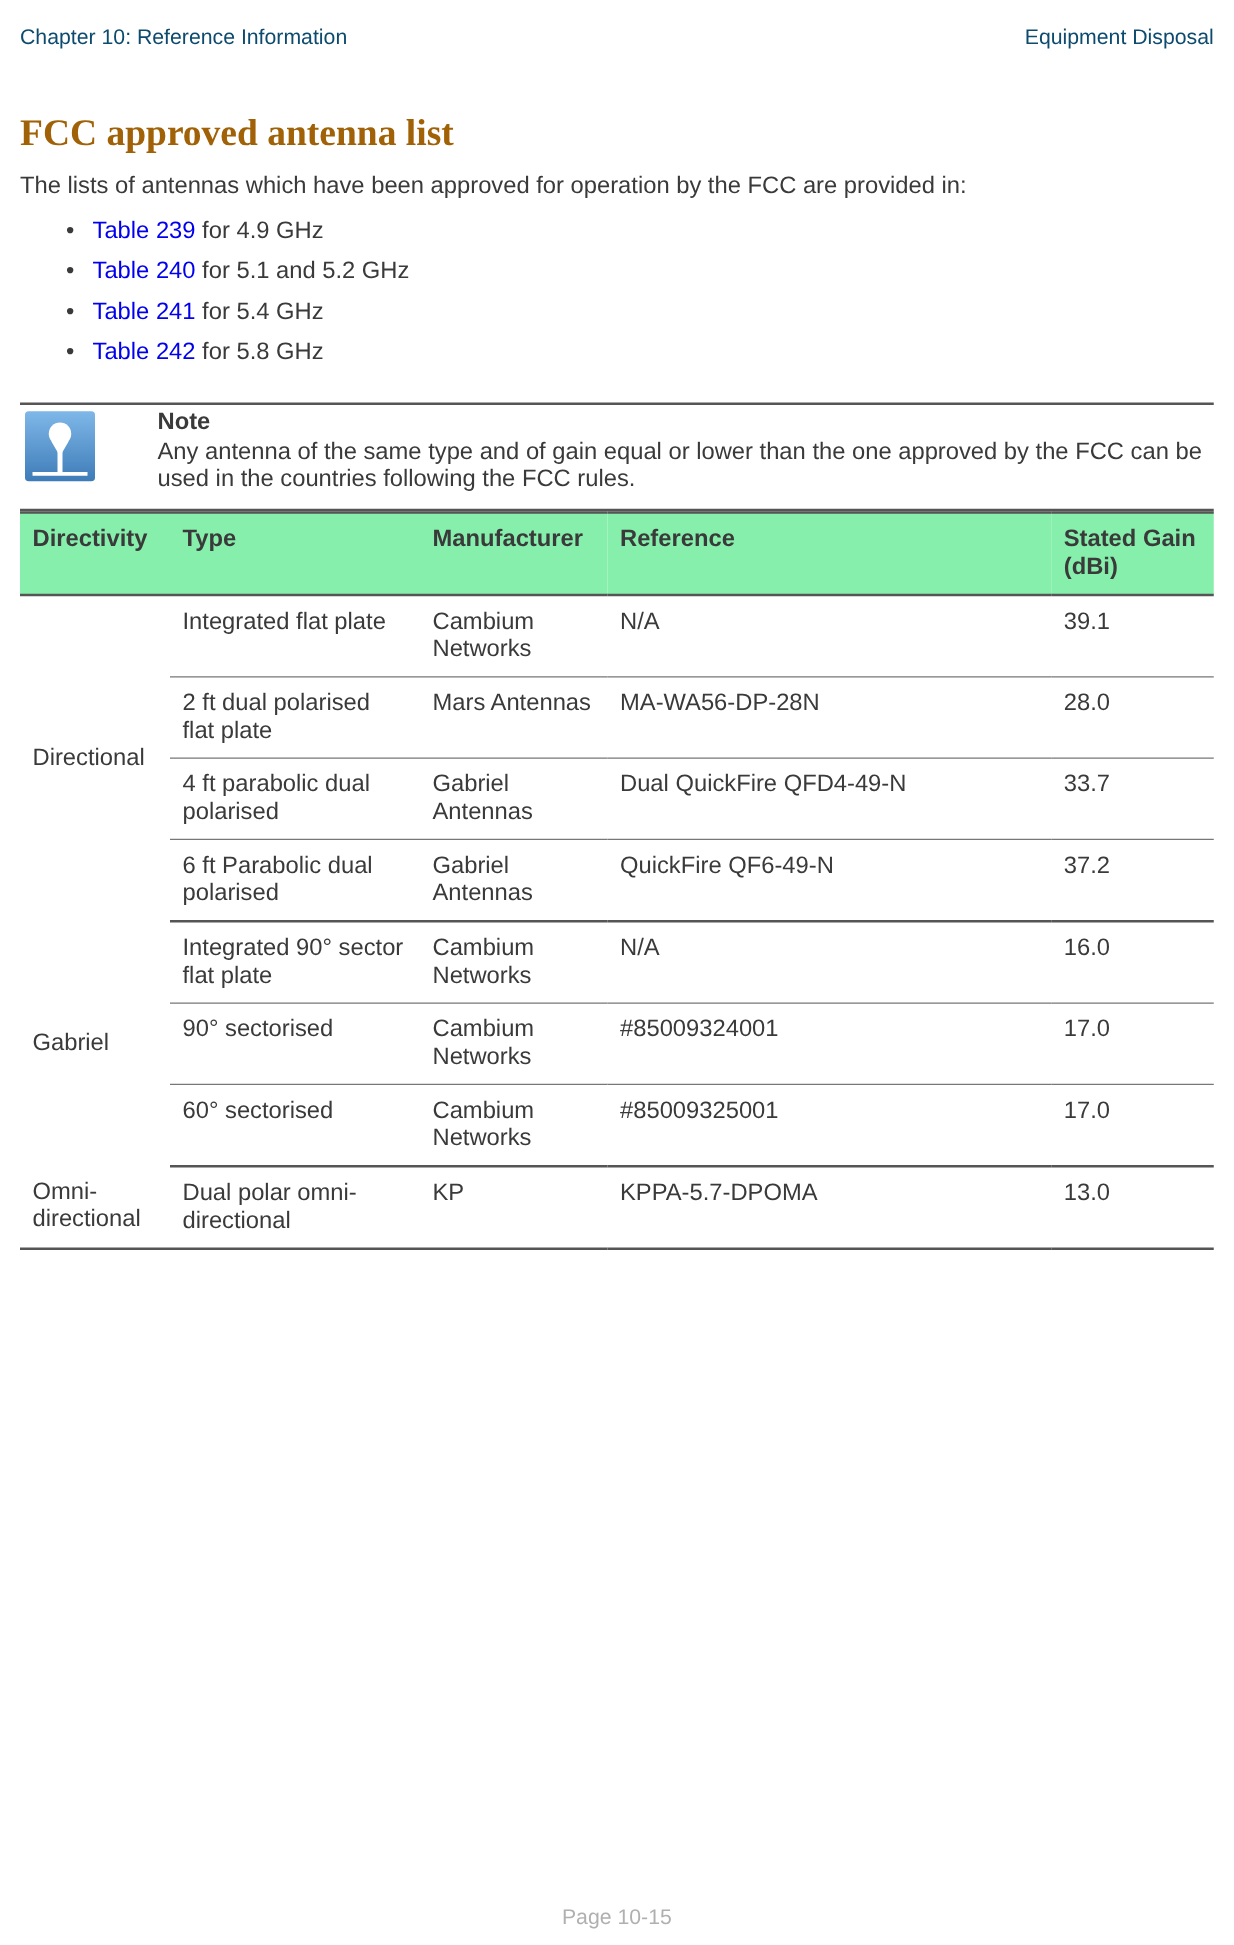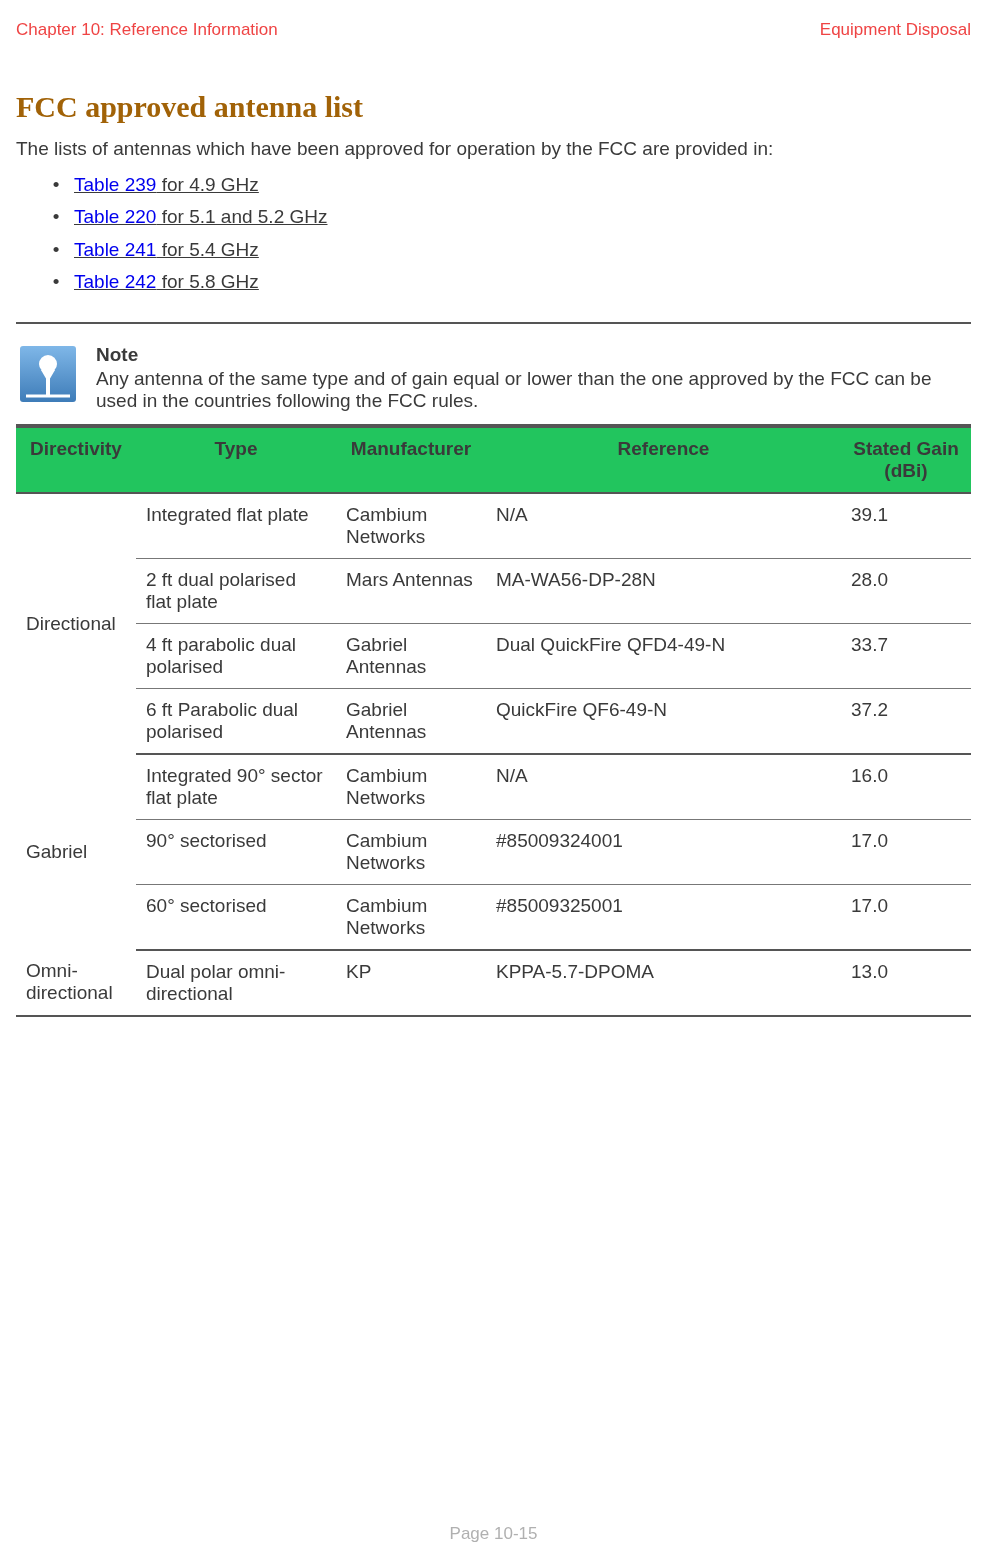--- a/index.html
+++ b/index.html
@@ -12,41 +12,40 @@
   }
   .page {
     padding: 20px 16px 10px 16px;
     box-sizing: border-box;
     min-height: 1556px;
     position: relative;
   }
   .header-row {
     display: flex;
     justify-content: space-between;
-    color: #ef4444;
+    color: #0c4a6e;
     font-size: 17px;
     margin-bottom: 50px;
   }
   h2.section-title {
     font-family: Liberation Serif, serif;
     font-stretch: condensed;
     font-weight: 700;
     font-size: 30px;
     color: #a16207;
     margin: 0 0 14px 0;
   }
   .intro {
     font-size: 19px;
     color: #3a3a3a;
     margin: 0 0 10px 0;
   }
   ul.bullets {
     margin: 0 0 24px 0;
     padding-left: 54px;
-    text-decoration: underline;
   }
   ul.bullets li {
     font-size: 19px;
     line-height: 1.6;
     padding-left: 4px;
     margin-bottom: 2px;
   }
   ul.bullets li::marker {
     content: "•  ";
     color: #3a3a3a;
@@ -55,21 +54,22 @@
     color: #0000ee;
   }
   .note-sep-top, .note-sep-bot {
     border: none;
     border-top: 2px solid #555;
     margin: 0;
   }
   .note-block {
     display: flex;
     align-items: flex-start;
-    padding: 20px 4px 12px 4px;
+    padding: 3px 4px 12px 4px;
+    gap: 30px;
   }
   .note-icon {
     width: 56px;
     height: 56px;
     flex: 0 0 56px;
     background: linear-gradient(#7fb7e8, #3e7cb8);
     border-radius: 3px;
     position: relative;
     margin-right: 20px;
     margin-top: 2px;
@@ -93,22 +93,22 @@
   }
   .table-caption .tbl-label {
     font-weight: 700;
   }
   table.antenna {
     width: 100%;
     border-collapse: collapse;
     font-size: 19px;
   }
   table.antenna thead th {
-    background: #22c55e;
-    text-align: center;
+    background: #86efac;
+    text-align: left;
     font-weight: 700;
     padding: 10px 10px;
     border-top: 2px solid #555;
     border-bottom: 2px solid #555;
     vertical-align: top;
   }
   table.antenna td {
     padding: 10px 10px;
     vertical-align: top;
   }
@@ -144,21 +144,21 @@
 
   <h2 class="section-title">FCC approved antenna list</h2>
 
   <p class="intro">The lists of antennas which have been approved for operation by the FCC are provided in:</p>
 
   <ul class="bullets">
     <li>
       <span class="ref-link">Table 239</span><span> for 4.9 GHz</span>
     </li>
     <li>
-      <span class="ref-link">Table 220</span><span> for 5.1 and 5.2 GHz</span>
+      <span class="ref-link">Table 240</span><span> for 5.1 and 5.2 GHz</span>
     </li>
     <li>
       <span class="ref-link">Table 241</span><span> for 5.4 GHz</span>
     </li>
     <li>
       <span class="ref-link">Table 242</span><span> for 5.8 GHz</span>
     </li>
   </ul>
 
   <hr class="note-sep-top">

